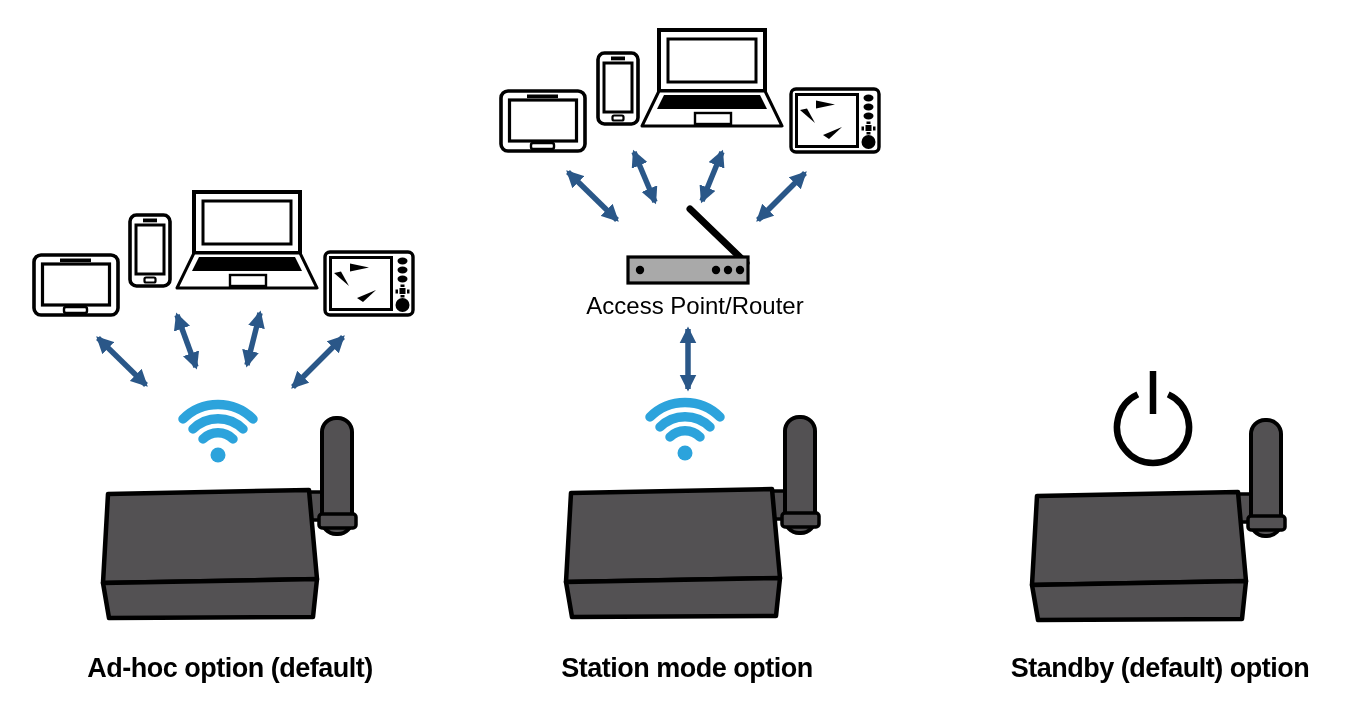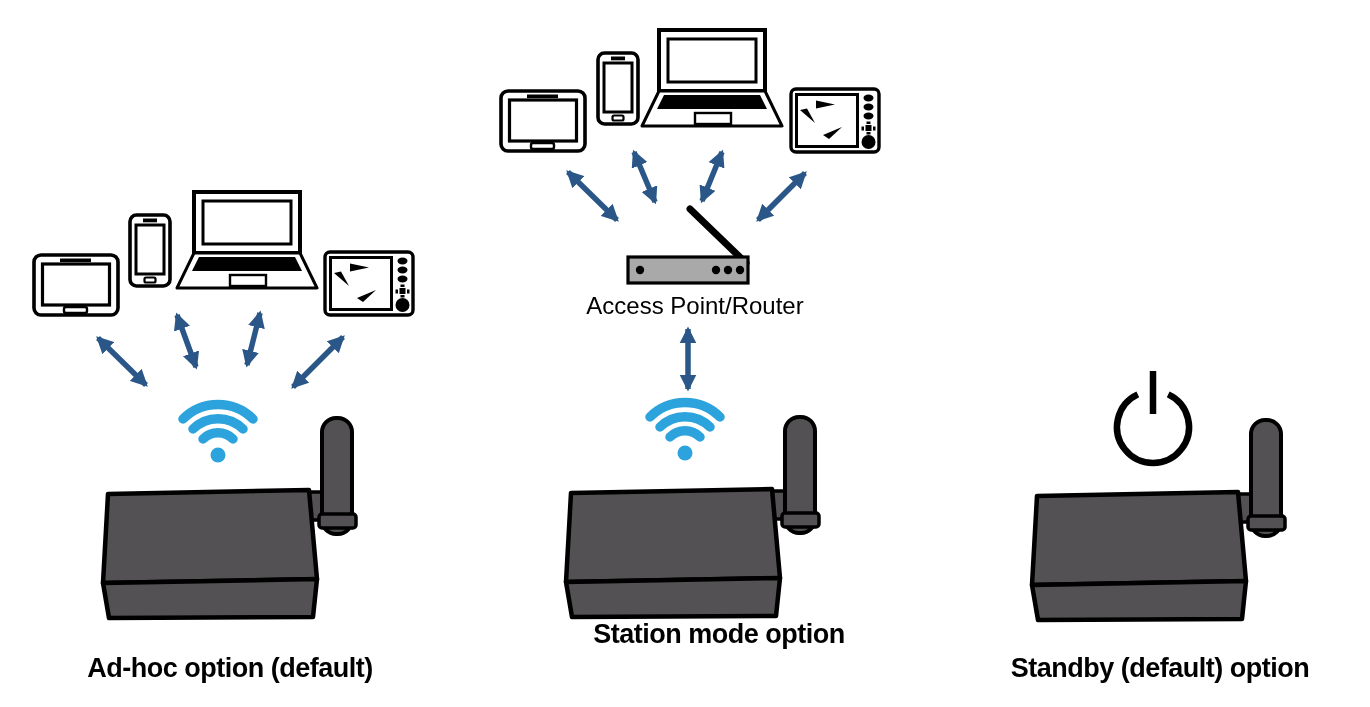--- a/index.html
+++ b/index.html
@@ -149,16 +149,16 @@
         <line x1="1153" y1="371" x2="1153" y2="414" style="stroke:var(--ink);stroke-width:6.5"></line>
       </g>
       <use href="#sym-box" transform="translate(1032,418)"></use>
     </g>
   </svg>
 
   <div class="router-label" style="left:695px;top:292px;">Access Point/Router</div>
 
   <div class="panel-label" style="left:230px;top:653px;">Ad-hoc option (default)</div>
 
-  <div class="panel-label" style="left:687px;top:619px;margin-left:32px;">Station mode option</div>
+  <div class="panel-label" style="left:687px;top:653px;">Station mode option</div>
 
   <div class="panel-label" style="left:1160px;top:653px;">Standby (default) option</div>
 </div>
 
 </body></html>

